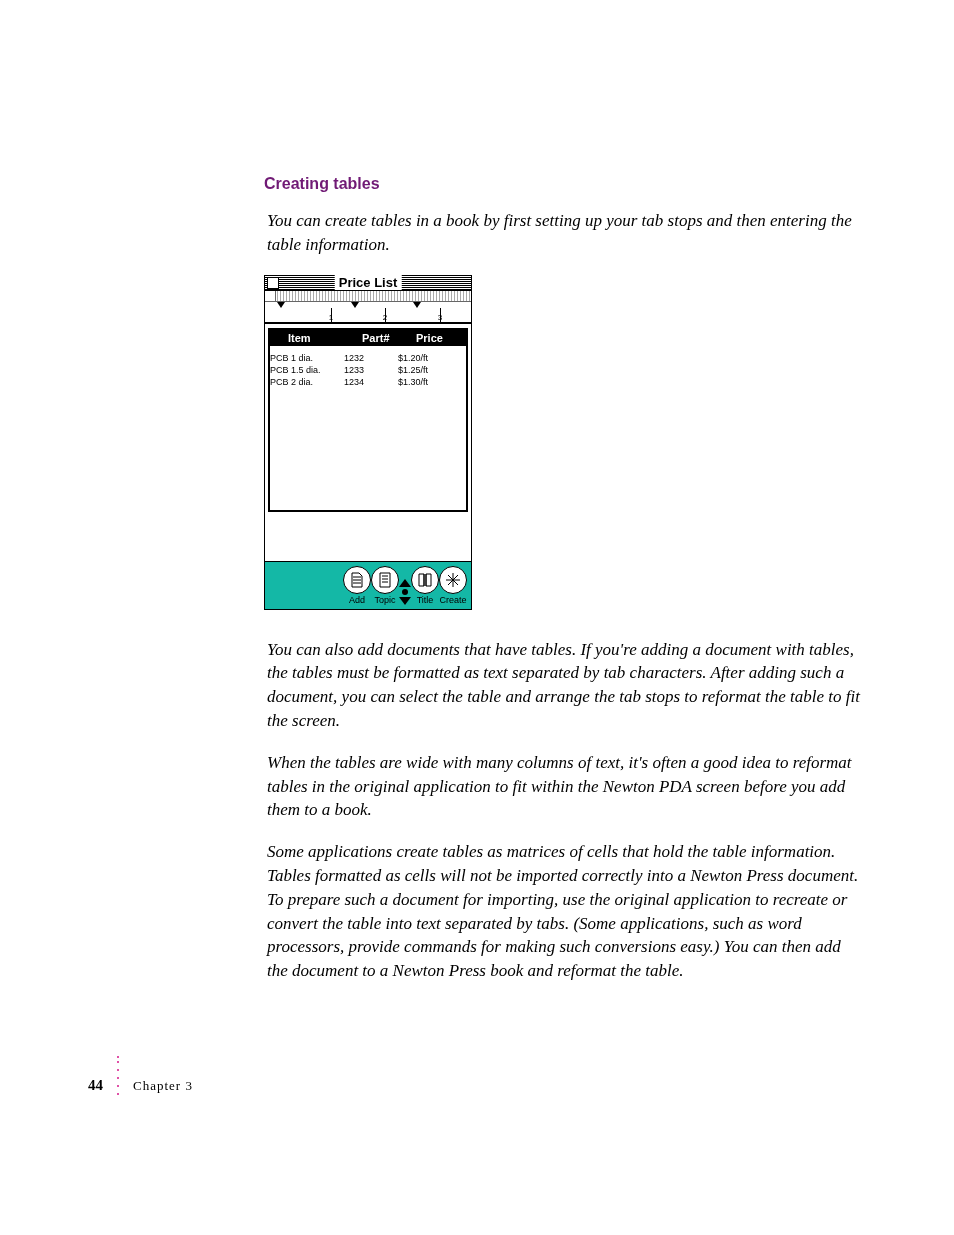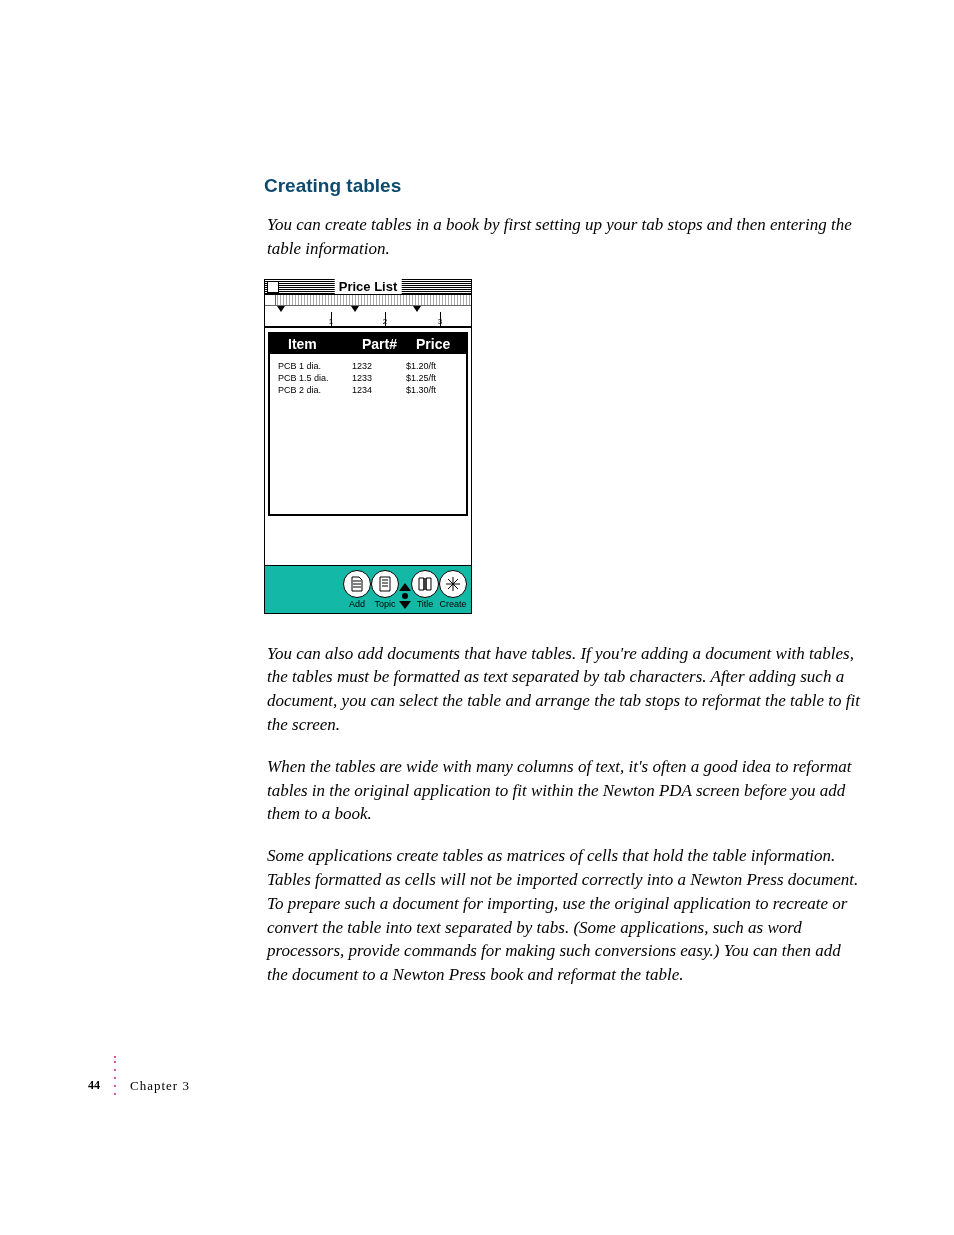--- a/index.html
+++ b/index.html
@@ -9,24 +9,24 @@
     height: 1235px;
     background: #fff;
     font-family: Georgia, "Times New Roman", serif;
     color: #000;
     position: relative;
   }
   .page {
     padding: 175px 90px 0 264px;
   }
   .heading {
-    color: #0c4a6e;
+    color: #701a75;
     font-family: Arial, Helvetica, sans-serif;
     font-weight: bold;
-    font-size: 19px;
+    font-size: 16px;
     margin: 0 0 16px 0;
   }
   .para {
     font-size: 17px;
     line-height: 1.4;
     margin: 0 0 18px 3px;
     font-style: italic;
   }
   .figure-row {
     display: flex;
@@ -115,38 +115,38 @@
   }
   .doc-inner {
     border: 2px solid #000;
     min-height: 180px;
     padding: 0;
   }
   .table-head {
     background: #000;
     color: #fff;
     font-weight: bold;
-    font-size: 14px;
+    font-size: 11px;
     padding: 2px 0;
     display: flex;
   }
   .table-head span { display: inline-block; }
   .col-item { width: 74px; padding-left: 18px; }
   .col-part { width: 54px; }
   .col-price { width: 50px; }
   .table-body {
     padding: 6px 0 0 0;
     font-size: 9px;
   }
   .table-row {
     display: flex;
     line-height: 1.35;
   }
   .table-row span { display: inline-block; }
-  .tr-item { width: 74px; padding-left: 8px; }
+  .tr-item { width: 74px; }
   .tr-part { width: 54px; }
   .tr-price { width: 50px; }
   .toolbar {
     display: flex;
     justify-content: flex-end;
     align-items: flex-end;
     padding: 4px 4px 4px 4px;
     border-top: 1px solid #000;
     background: #14b8a6;
   }
@@ -201,21 +201,21 @@
     position: absolute;
     left: 88px;
     bottom: 130px;
     display: flex;
     align-items: center;
     gap: 14px;
     font-family: Georgia, serif;
   }
   .footer .pnum {
     font-weight: bold;
-    font-size: 12px;
+    font-size: 15px;
   }
   .footer .dots {
     display: flex;
     flex-direction: column;
     gap: 3px;
     position: relative;
     top: -10px;
   }
   .footer .dots::before,
   .footer .dots::after,

